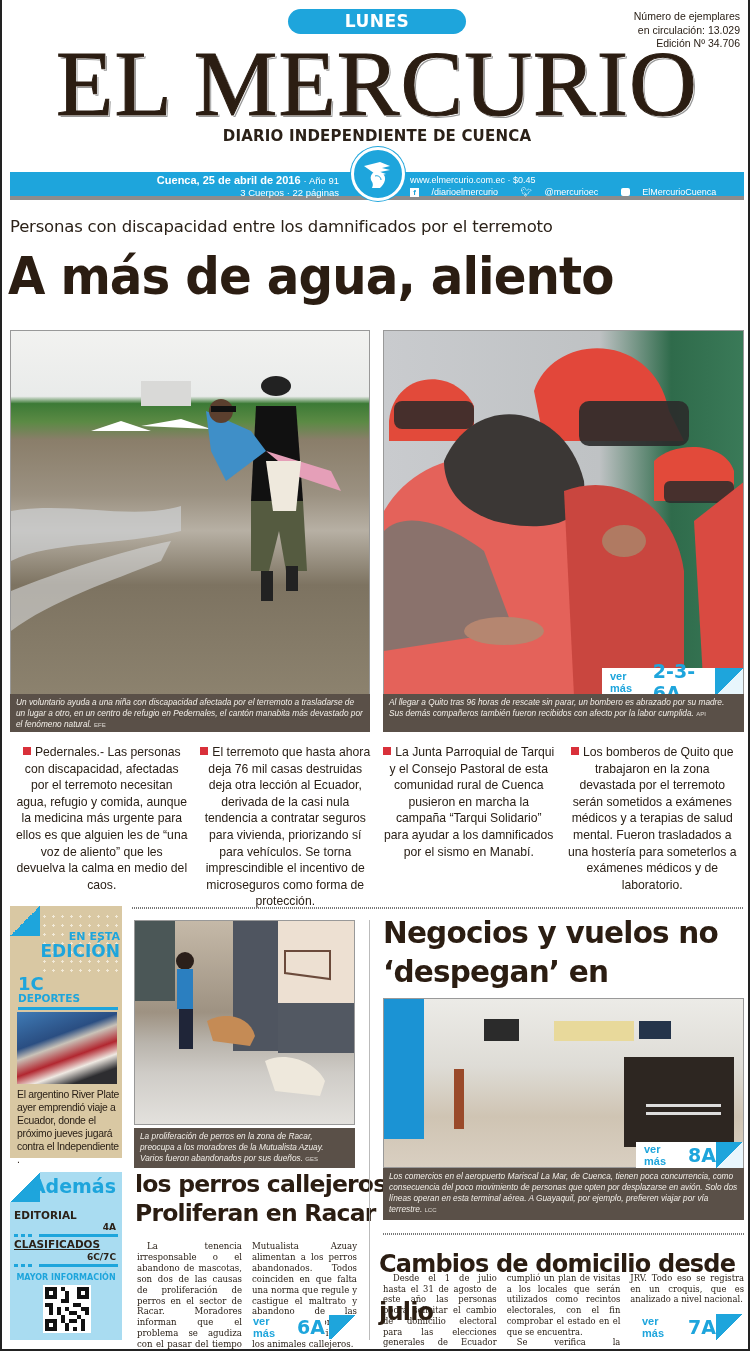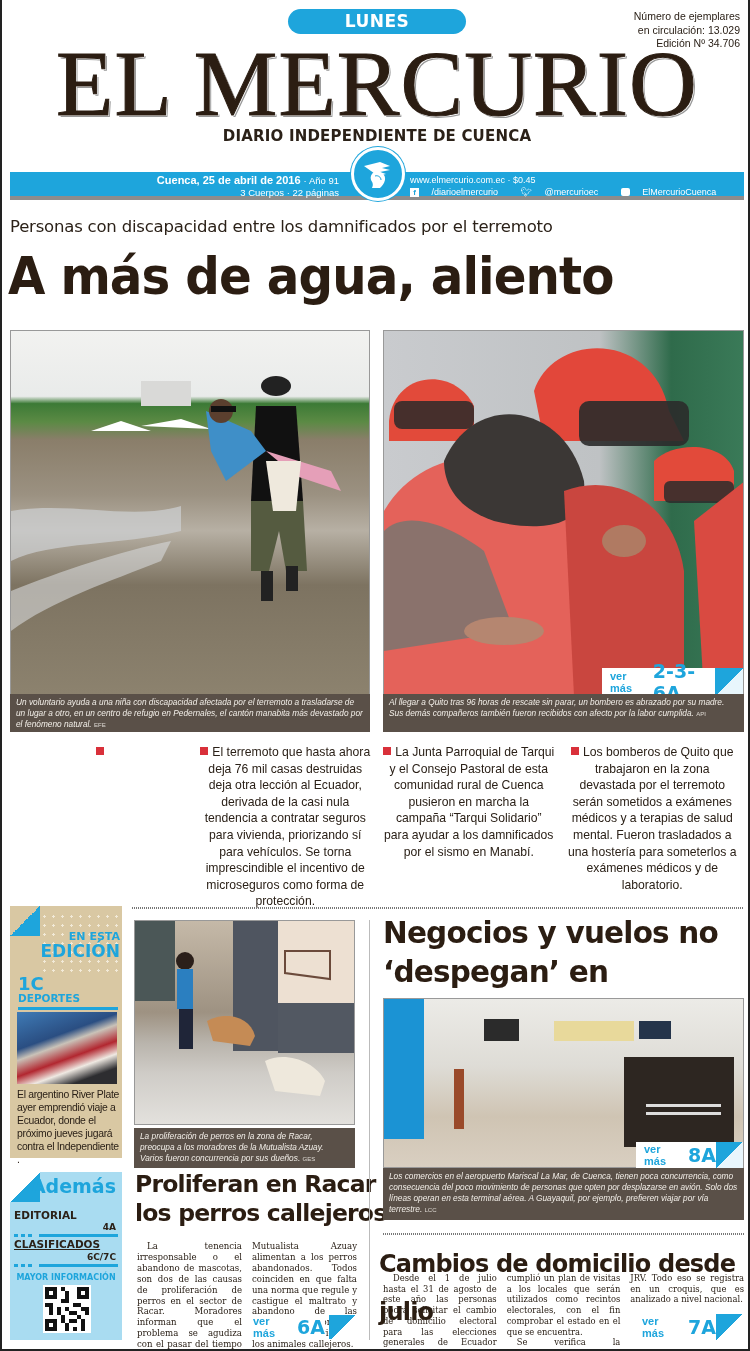--- a/index.html
+++ b/index.html
@@ -150,21 +150,21 @@
   <div class="vermas" style="left:600px;top:668px;width:113px;height:28px;">
     <span class="lbl">ver más</span>
     <span class="ref">2-3-6A</span>
   </div>
   <div style="position:absolute;left:713px;top:668px;width:28px;height:28px;background:linear-gradient(135deg,#1ea5dc 50%,#e8f6fc 50%);"></div>
   <div class="caption" style="left:381px;top:694px;width:361px;height:38px;">
     <span>Al llegar a Quito tras 96 horas de rescate sin parar, un bombero es abrazado por su madre. Sus demás compañeros también fueron recibidos con afecto por la labor cumplida.</span> <span class="credit">API</span>
   </div>
 
   <div class="cols4">
-    <div class="col"><span class="sq"></span></div>
+    <div class="col"><span class="sq"></span><span>Pedernales.- Las personas con discapacidad, afectadas por el terremoto necesitan agua, refugio y comida, aunque la medicina más urgente para ellos es que alguien les de “una voz de aliento” que les devuelva la calma en medio del caos.</span></div>
     <div class="col"><span class="sq"></span><span>El terremoto que hasta ahora deja 76 mil casas destruidas deja otra lección al Ecuador, derivada de la casi nula tendencia a contratar seguros para vivienda, priorizando sí para vehículos. Se torna imprescindible el incentivo de microseguros como forma de protección.</span></div>
     <div class="col"><span class="sq"></span><span>La Junta Parroquial de Tarqui y el Consejo Pastoral de esta comunidad rural de Cuenca pusieron en marcha la campaña “Tarqui Solidario” para ayudar a los damnificados por el sismo en Manabí.</span></div>
     <div class="col"><span class="sq"></span><span>Los bomberos de Quito que trabajaron en la zona devastada por el terremoto serán sometidos a exámenes médicos y a terapias de salud mental. Fueron trasladados a una hostería para someterlos a exámenes médicos y de laboratorio.</span></div>
   </div>
 
   <div class="dotline" style="left:130px;top:907px;width:612px;"></div>
 
   <div class="edicion">
     <div class="dots"></div>
     <div class="fold2"></div>
@@ -208,25 +208,25 @@
       <rect x="143" y="82" width="78" height="50" fill="#525862"></rect>
       <path d="M150 30 L195 30 L195 58 L150 52 Z" fill="none" stroke="#6b4a3b" stroke-width="2"></path>
       <circle cx="50" cy="40" r="9" fill="#2b1f1a"></circle>
       <rect x="42" y="48" width="16" height="40" fill="#2b7fc0"></rect>
       <rect x="44" y="88" width="14" height="40" fill="#1f2538"></rect>
       <path d="M72 100 C90 90 115 95 120 115 L115 125 L78 120 Z" fill="#c58b55"></path>
       <path d="M130 140 C150 130 180 140 190 160 L185 175 L140 170 Z" fill="#eee8dc"></path>
     </svg>
   </div>
   <div class="caption" style="left:132px;top:1128px;width:221px;height:40px;">
-    <span>La proliferación de perros en la zona de Racar, preocupa a los moradores de la Mutualista Azuay. Varios fueron concurrencia por sus dueños.</span> <span class="credit">GES</span>
+    <span>La proliferación de perros en la zona de Racar, preocupa a los moradores de la Mutualista Azuay. Varios fueron abandonados por sus dueños.</span> <span class="credit">GES</span>
   </div>
   <div class="story-h" style="left:133px;top:1170px;font-size:23.5px;line-height:29px;">
+    <div>los perros callejeros</div>
     <div>Proliferan en Racar</div>
-    <div>los perros callejeros</div>
   </div>
   <div class="serif-cols" style="left:135px;top:1241px;width:220px;">
     <div class="c">
       <p style="text-indent:10px">La tenencia irresponsable o el abandono de mascotas, son dos de las causas de proliferación de perros en el sector de Racar. Moradores informan que el problema se agudiza con el pasar del tiempo y urgen acciones para buscar centros de acogida para los canes callejeros.</p>
 
     </div>
     <div class="c">
       <p>Mutualista Azuay alimentan a los perros abandonados. Todos coinciden en que falta una norma que regule y castigue el maltrato y abandono de las mascotas así como un centro de acogida de los animales callejeros.</p>
     </div>
   </div>

